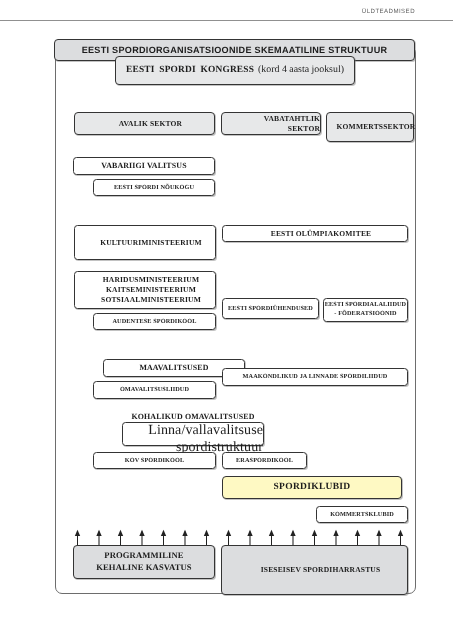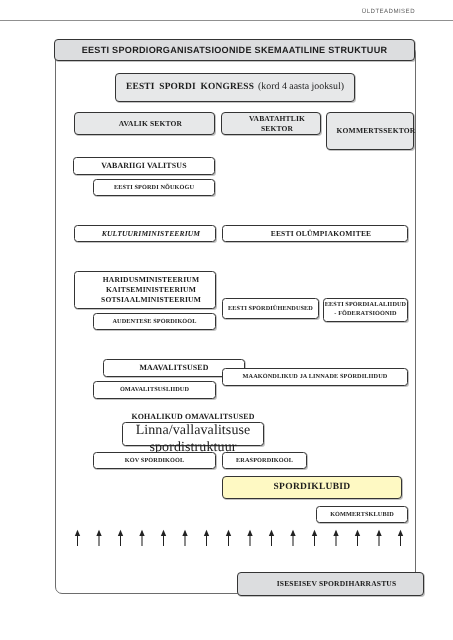--- a/index.html
+++ b/index.html
@@ -8,21 +8,21 @@
     -webkit-font-smoothing:antialiased;text-rendering:geometricPrecision;}
   .page{position:relative;width:453px;height:640px;overflow:hidden;background:#fff;}
   .running-head{position:absolute;top:8px;left:0;width:415px;text-align:right;
     font-family:"Liberation Sans",sans-serif;font-size:6.1px;letter-spacing:0.45px;color:#5e5e5e;}
   .rule{position:absolute;left:0;width:453px;height:1px;background:#909090;}
   .rule-top{top:20px;}
   .frame{position:absolute;left:55px;top:46px;width:361px;height:548px;box-sizing:border-box;
     border:1px solid #6d6d6d;border-radius:7px;background:transparent;}
   .node{position:absolute;box-sizing:border-box;border:1px solid #343434;border-radius:4px;
     background:#e7e8e9;display:flex;flex-direction:column;align-items:center;justify-content:center;
-    text-align:center;line-height:1.2;box-shadow:1px 1px 0 rgba(120,120,120,0.45);}
+    text-align:right;line-height:1.2;box-shadow:1px 1px 0 rgba(120,120,120,0.45);}
   .node.plain{background:#fff;border-radius:3.5px;}
   .node.dark{background:#dcdddf;}
   .node.light{background:#fef9c3;}
   .t1{font-size:7.55px;font-weight:bold;letter-spacing:0.15px;padding-left:12px;}
   .t2{font-size:6.25px;font-weight:bold;letter-spacing:0.1px;}
   .title-text{font-family:"Liberation Sans",sans-serif;font-weight:bold;font-size:9.1px;letter-spacing:0.28px;}
   .congress-line{font-size:9.4px;letter-spacing:0.18px;}
   .congress-line b{font-weight:bold;word-spacing:2.2px;}
   .congress-line i{font-style:normal;font-weight:normal;font-size:9.9px;letter-spacing:0;padding-left:4px;}
   .sub{font-size:14px;font-weight:normal;letter-spacing:0.1px;}
@@ -37,44 +37,44 @@
 
 <div class="page">
   <div class="running-head">ÜLDTEADMISED</div>
   <div class="rule rule-top"></div>
   <div class="frame"></div>
 
   <div class="node dark" id="title-node" style="left:54px;top:39px;width:361px;height:22px;">
     <span class="title-text">EESTI SPORDIORGANISATSIOONIDE SKEMAATILINE STRUKTUUR</span>
   </div>
 
-  <div class="node" style="left:115px;top:73px;width:240px;height:29px;">
+  <div class="node" style="left:115px;top:56px;width:240px;height:29px;">
     <span class="congress-line">
       <b>EESTI  SPORDI  KONGRESS</b><i>(kord 4 aasta jooksul)</i>
     </span>
   </div>
 
   <div class="node t1" style="left:74px;top:112px;width:141px;height:23px;">
       <span>AVALIK SEKTOR</span>
     </div>
   <div class="node t1" style="left:221px;top:112px;width:100px;height:23px;">
       <span>VABATAHTLIK SEKTOR</span>
     </div>
-  <div class="node t1" style="left:326px;top:112px;width:88px;height:38px;">
+  <div class="node t1" style="left:326px;top:112px;width:88px;height:30px;">
       <span>KOMMERTSSEKTOR</span>
     </div>
 
   <div class="node plain t1b" style="left:73px;top:157px;width:142px;height:18px;">
       <span>VABARIIGI VALITSUS</span>
     </div>
   <div class="node plain t2" style="left:93px;top:179px;width:122px;height:17px;">
       <span>EESTI SPORDI NÕUKOGU</span>
     </div>
 
-  <div class="node plain t1" style="left:74px;top:225px;width:142px;height:17px;font-style:italic;">
+  <div class="node plain t1" style="left:74px;top:225px;width:142px;height:35px;">
       <span>KULTUURIMINISTEERIUM</span>
     </div>
   <div class="node plain t1" style="left:222px;top:225px;width:186px;height:17px;">
       <span>EESTI OLÜMPIAKOMITEE</span>
     </div>
 
   <div class="node plain t1" style="left:74px;top:271px;width:142px;height:38px;line-height:1.35;">
     <span>HARIDUSMINISTEERIUM</span>
     <span>KAITSEMINISTEERIUM</span>
     <span>SOTSIAALMINISTEERIUM</span>
@@ -148,16 +148,20 @@
       <line x1="115" y1="23" x2="115" y2="8.6" stroke="#222" stroke-width="1.05"></line>
       <path d="M112.3 13L115 6.8L117.7 13Z" fill="#222"></path>
       <line x1="136.5" y1="23" x2="136.5" y2="8.6" stroke="#222" stroke-width="1.05"></line>
       <path d="M133.8 13L136.5 6.8L139.2 13Z" fill="#222"></path>
       <line x1="158" y1="23" x2="158" y2="8.6" stroke="#222" stroke-width="1.05"></line>
       <path d="M155.3 13L158 6.8L160.7 13Z" fill="#222"></path>
       <line x1="179.5" y1="23" x2="179.5" y2="8.6" stroke="#222" stroke-width="1.05"></line>
       <path d="M176.8 13L179.5 6.8L182.2 13Z" fill="#222"></path>
     </svg>
 
-  <div class="node dark" style="left:221px;top:572px;width:187px;height:24px;margin-left:16px;">
+  <div class="node dark" style="left:73px;top:545px;width:142px;height:34px;line-height:1.38;">
+    <span class="t1c">PROGRAMMILINE</span>
+    <span class="t1c">KEHALINE KASVATUS</span>
+  </div>
+  <div class="node dark" style="left:221px;top:545px;width:187px;height:50px;">
     <span class="t1">ISESEISEV SPORDIHARRASTUS</span>
   </div>
 </div>
 
 </body></html>

